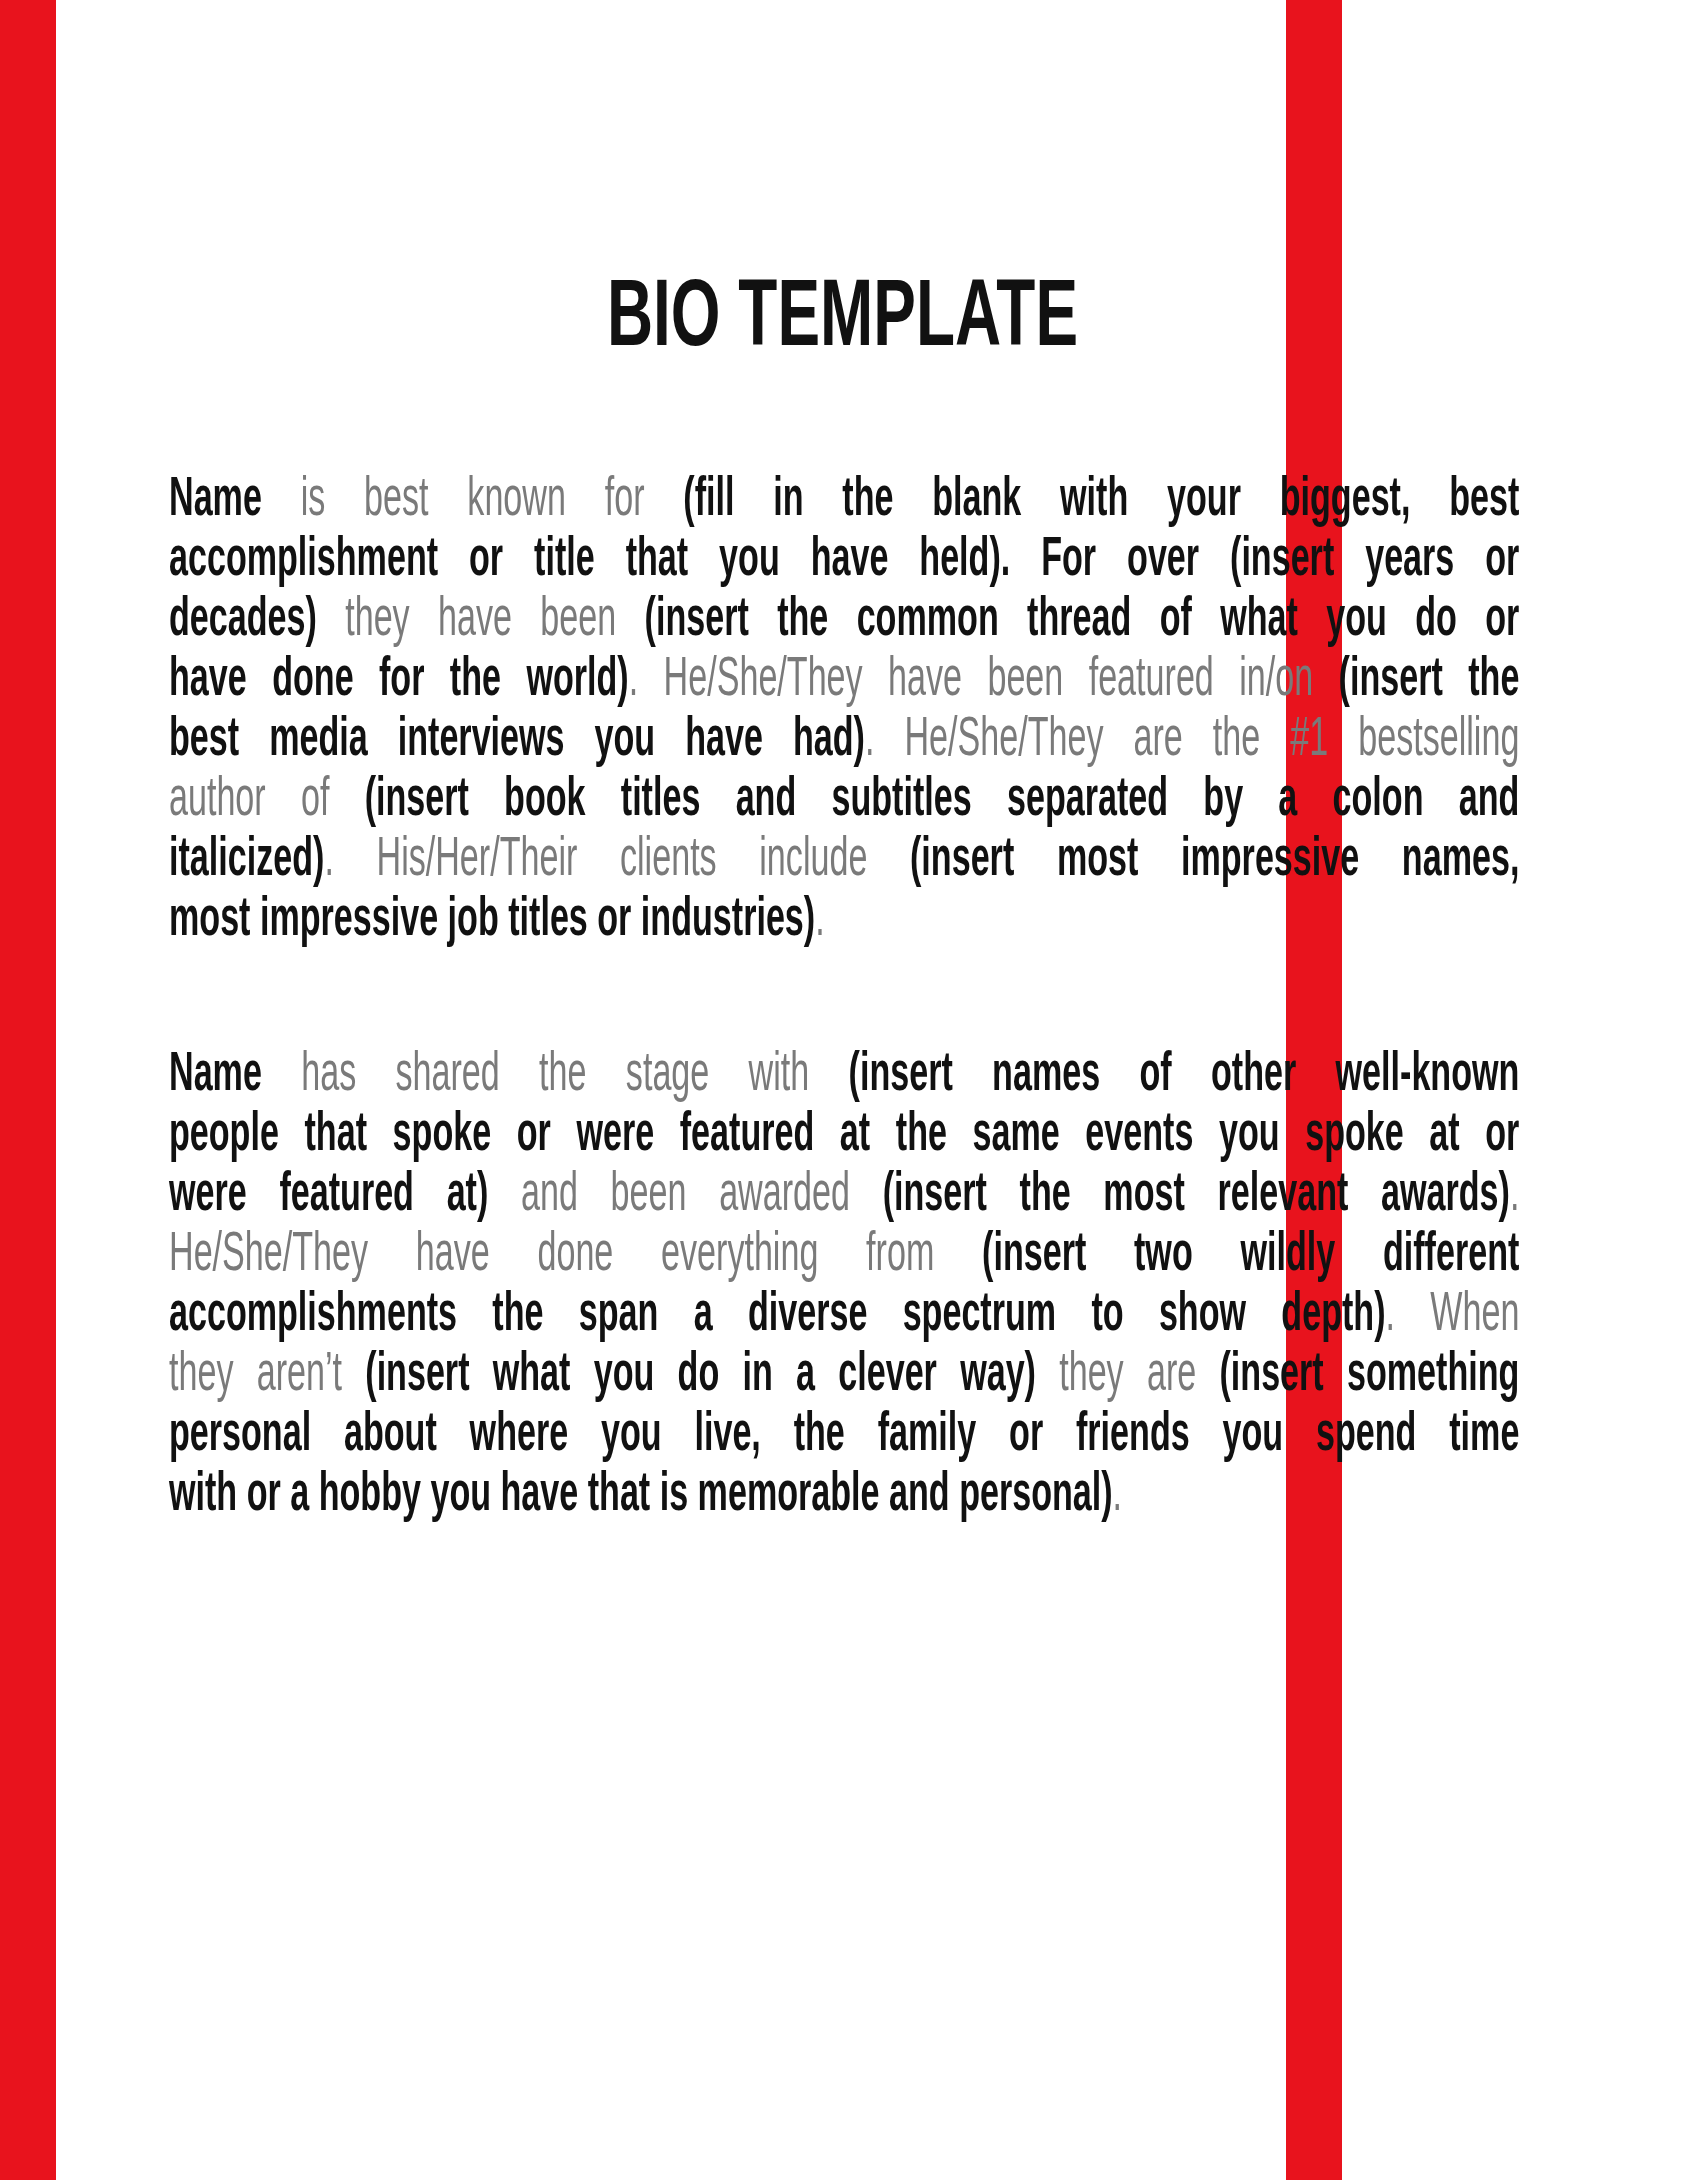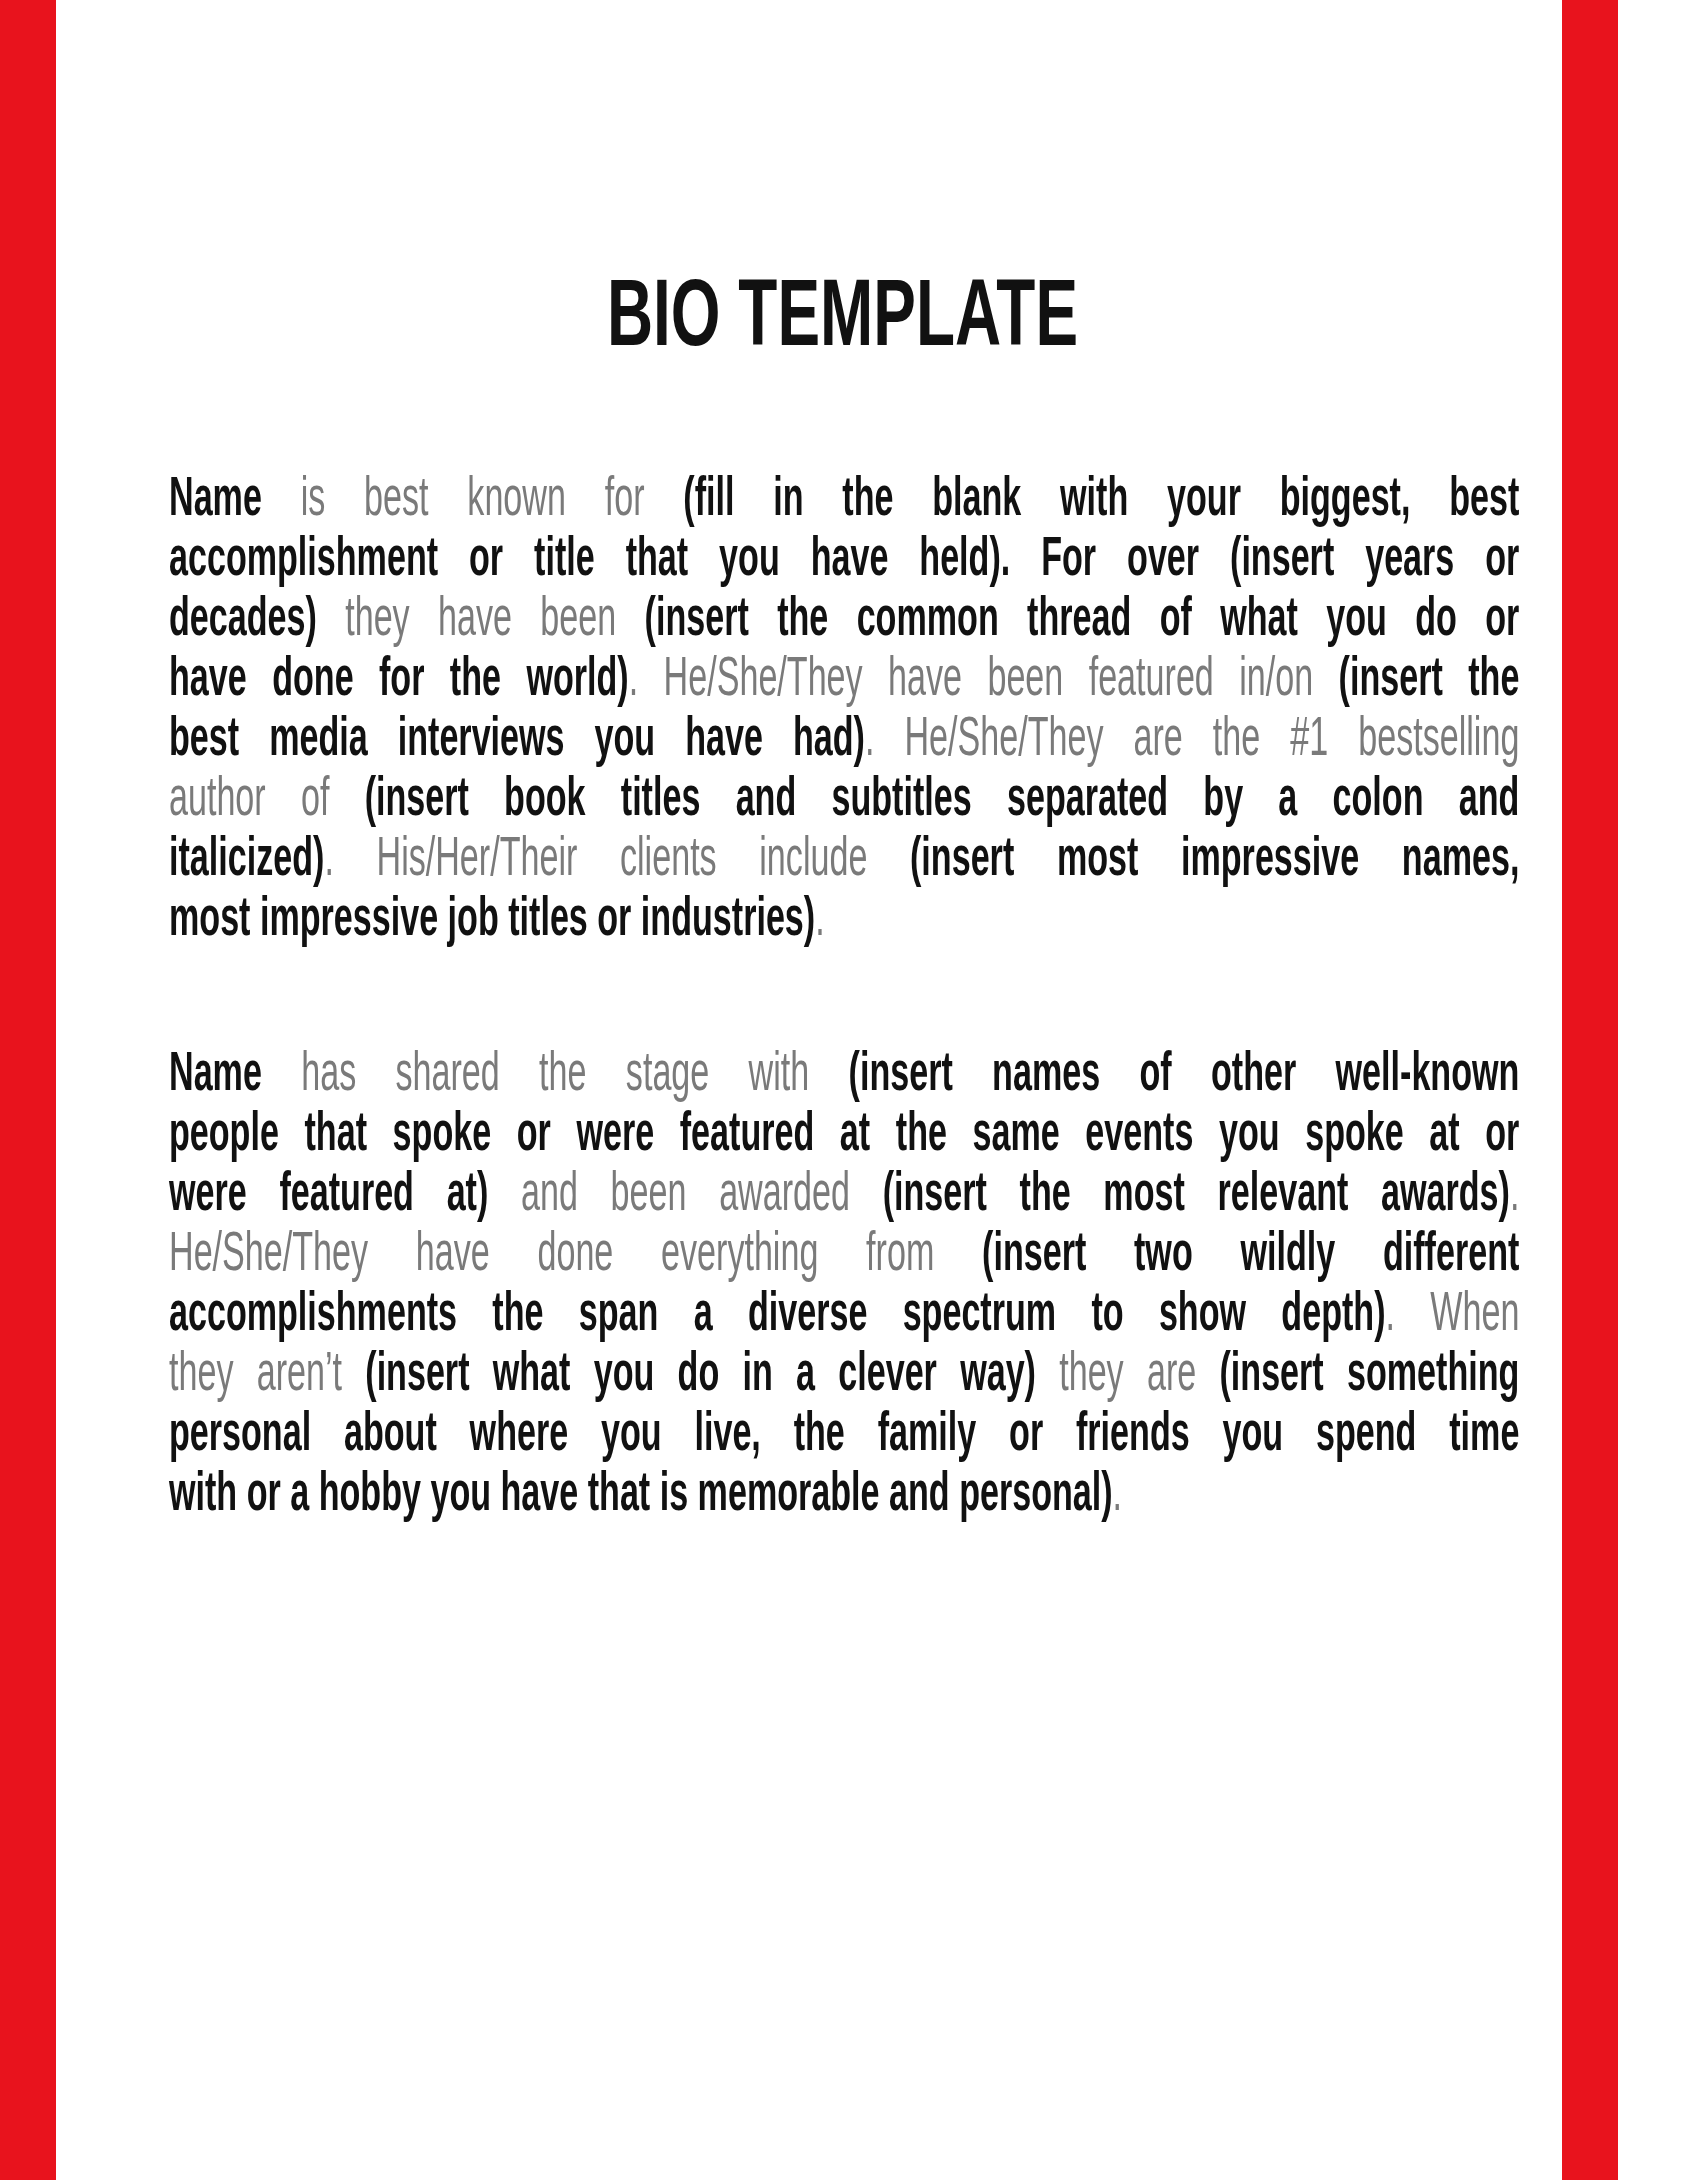--- a/index.html
+++ b/index.html
@@ -6,21 +6,21 @@
     margin: 0;
     padding: 0;
     width: 1685px;
     height: 2181px;
     background: #ffffff;
     overflow: hidden;
     font-family: "Liberation Sans", sans-serif;
   }
   .page {
     position: relative;
-    width: 1618px;
+    width: 1342px;
     height: 2181px;
     background: #ffffff;
   }
   .redbar {
     position: absolute;
     top: 0;
     width: 56px;
     height: 2181px;
     background-color: #e8131d;
   }

